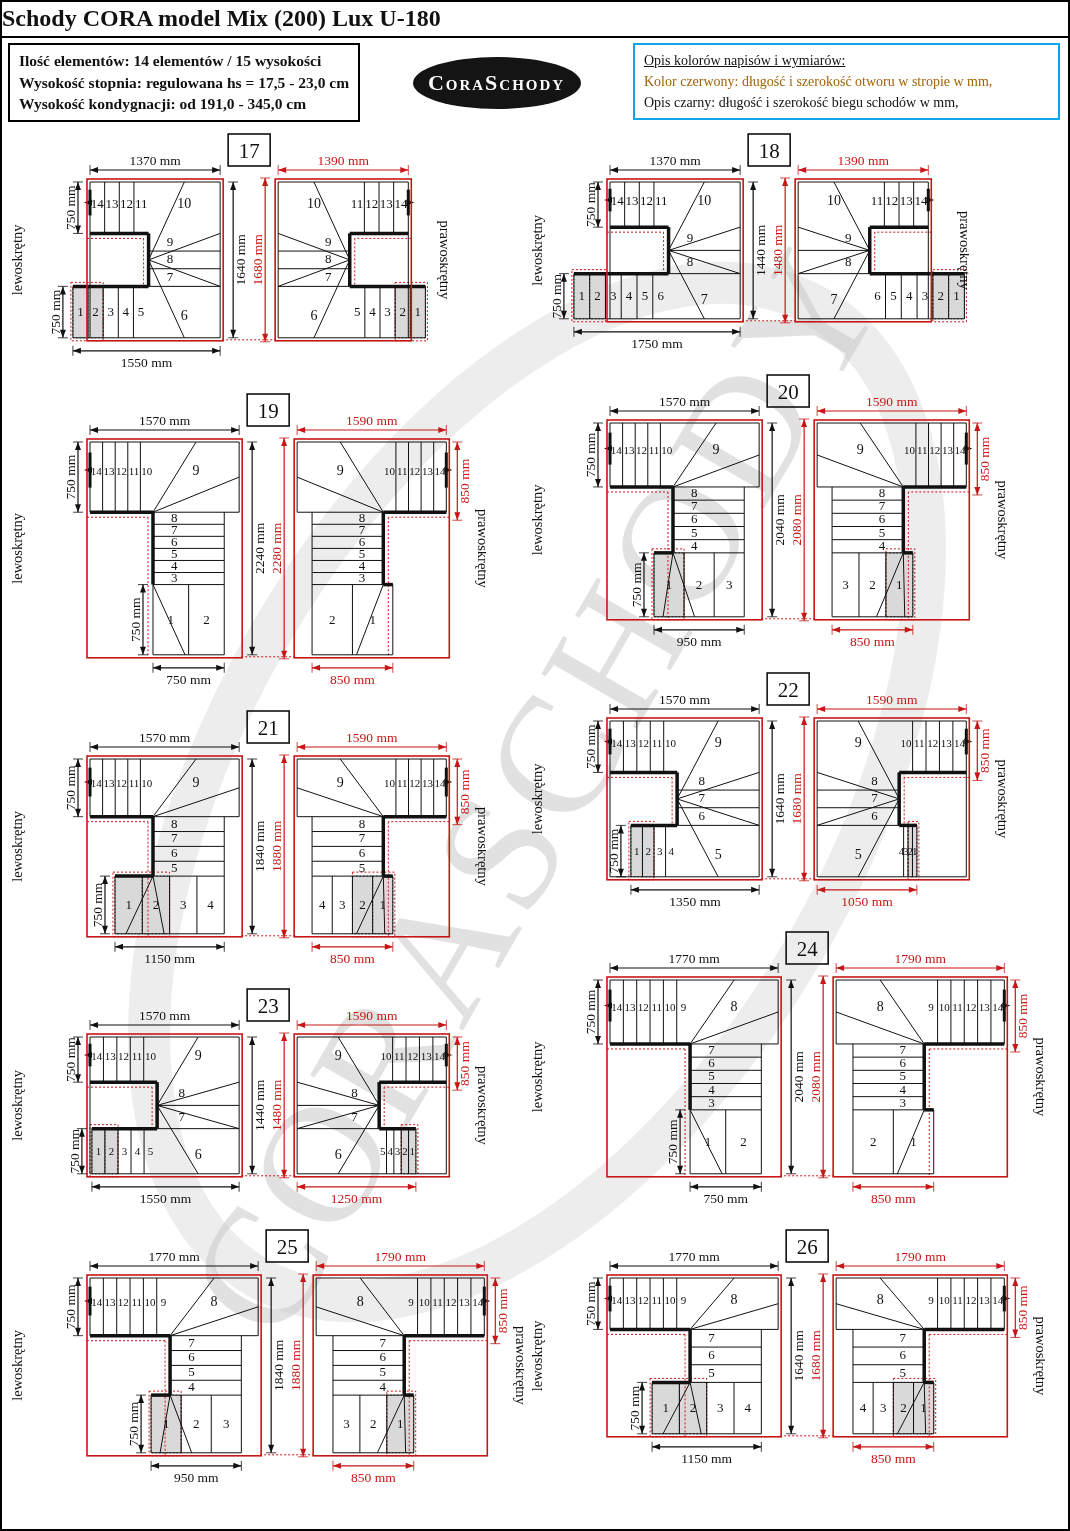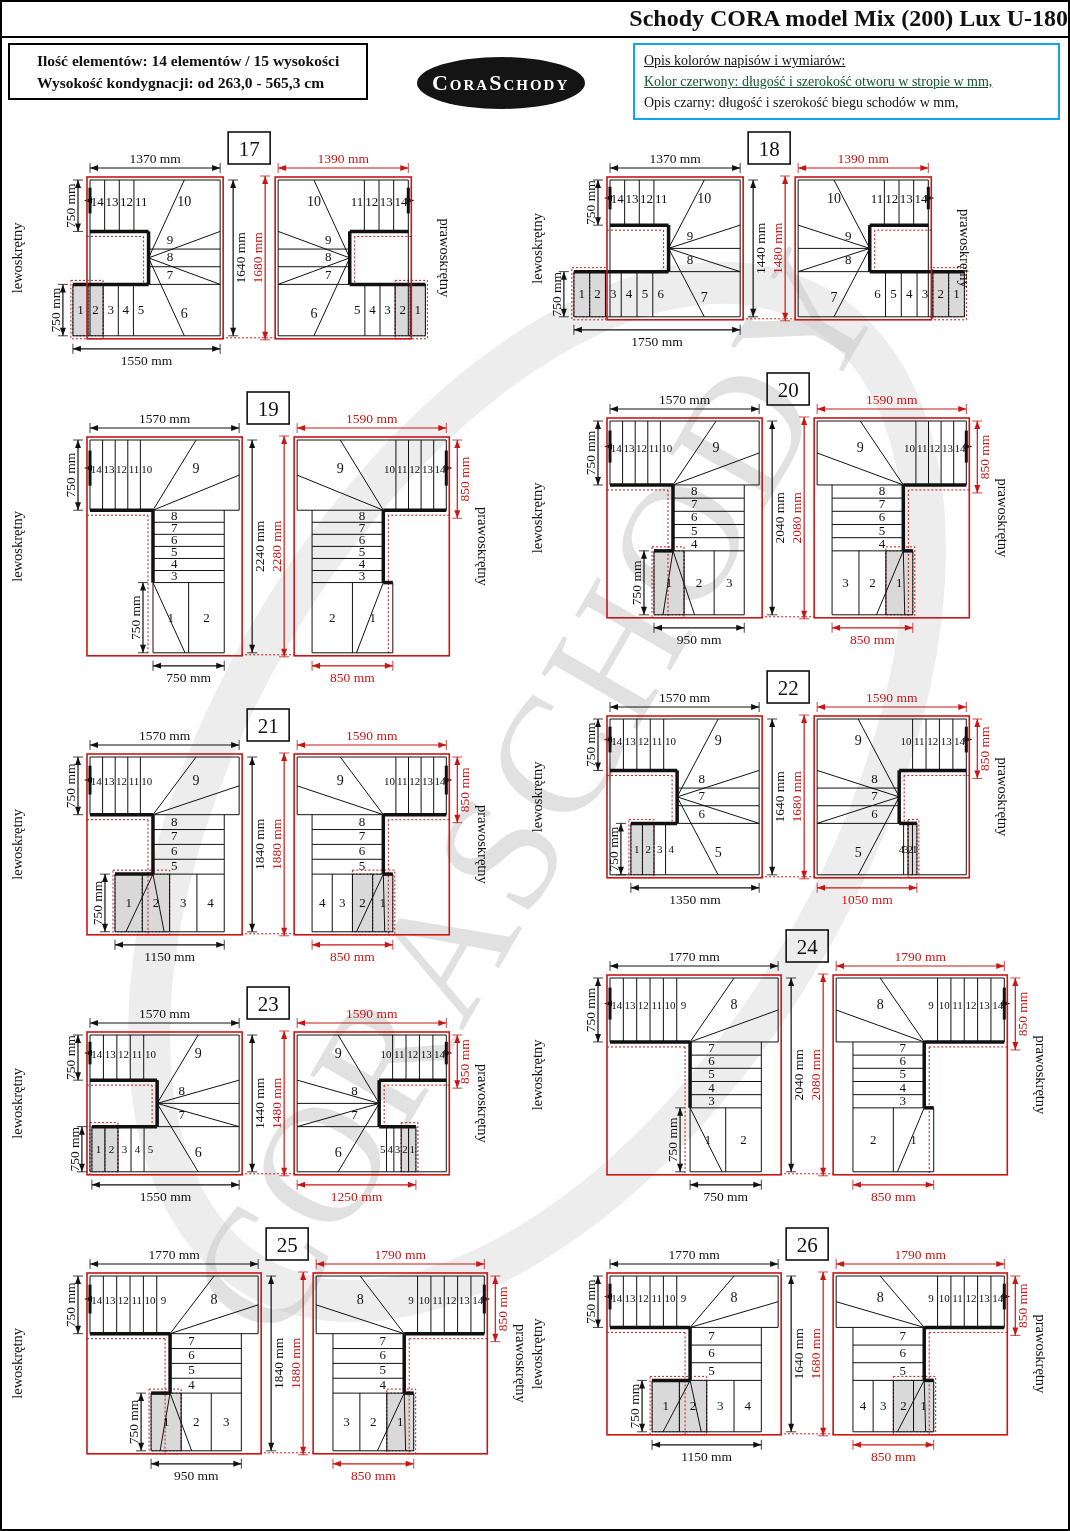--- a/index.html
+++ b/index.html
@@ -1,31 +1,31 @@
 <!DOCTYPE html>
 <html><head>
 <meta charset="utf-8">
 <style>
   html,body{margin:0;padding:0;background:#888;}
   .page{width:1070px;height:1531px;position:relative;margin:0 auto;background:#fff;
         border:2px solid #000;box-sizing:border-box;overflow:hidden;
         font-family:"Liberation Serif",serif;color:#111;}
   .wm{position:absolute;inset:0;z-index:0;pointer-events:none;}
   .content{position:relative;z-index:1;}
-  .title-bar{border-bottom:2px solid #000;text-align:right;font-size:24px;font-weight:bold;
+  .title-bar{border-bottom:2px solid #000;text-align:left;font-size:24px;font-weight:bold;
              padding:3px 0 4px 0;background:transparent;}
   .info-row{display:flex;align-items:flex-start;padding:5px 8px 2px 6px;}
-  .info-box{border:2px solid #000;padding:5px 27px;font-size:15.5px;font-weight:bold;line-height:1.4;background:transparent;}
+  .info-box{border:2px solid #000;padding:5px 9px;font-size:15.5px;font-weight:bold;line-height:1.4;background:transparent;}
   .logo{background:#141414;color:#fff;border-radius:50%;width:168px;height:52px;
         display:flex;align-items:center;justify-content:center;font-variant:small-caps;
         font-size:22px;font-weight:bold;letter-spacing:2px;margin:14px auto 0 auto;}
   .logo-wrap{flex:1;display:flex;justify-content:center;}
   .legend-box{border:2px solid #0ea5e9;padding:5px 9px;font-size:14px;line-height:1.5;width:405px;background:transparent;}
   .legend-title{text-decoration:underline;}
-  .legend-red{color:#14532d;text-decoration:underline;}
+  .legend-red{color:#a16207;}
   .cols{display:flex;gap:8px;padding:8px 4px 0 10px;}
   .col{display:flex;flex-direction:column;gap:18px;}
   .pair{line-height:0;}
   svg text{font-family:"Liberation Serif",serif;}
 </style>
 </head>
 <body>
 
 <div class="page">
 
@@ -35,21 +35,22 @@
       <text id="wm-text" x="535" y="845" text-anchor="middle" font-size="168" fill="#c9c9c9" opacity="0.55" letter-spacing="6" transform="rotate(-60 535 790)">CORASCHODY</text>
     </svg>
   </div>
 
   <div class="content">
     <div class="title-bar">Schody CORA model Mix (200) Lux U-180</div>
 
     <div class="info-row">
       <div class="info-box">
         <div>Ilość elementów: 14 elementów / 15 wysokości</div>
-        <div>Wysokość kondygnacji: od 263,0 - 565,3 cm</div>
+        <div>Wysokość stopnia: regulowana  hs = 17,5 - 23,0 cm</div>
+        <div>Wysokość kondygnacji: od 191,0 - 345,0 cm</div>
       </div>
       <div class="logo-wrap">
         <div class="logo">CoraSchody</div>
       </div>
       <div class="legend-box">
         <div class="legend-title">Opis kolorów napisów i wymiarów:</div>
         <div class="legend-red">Kolor czerwony: długość i szerokość otworu w stropie w mm,</div>
         <div>Opis czarny: długość i szerokość biegu schodów w mm,</div>
       </div>
     </div>

